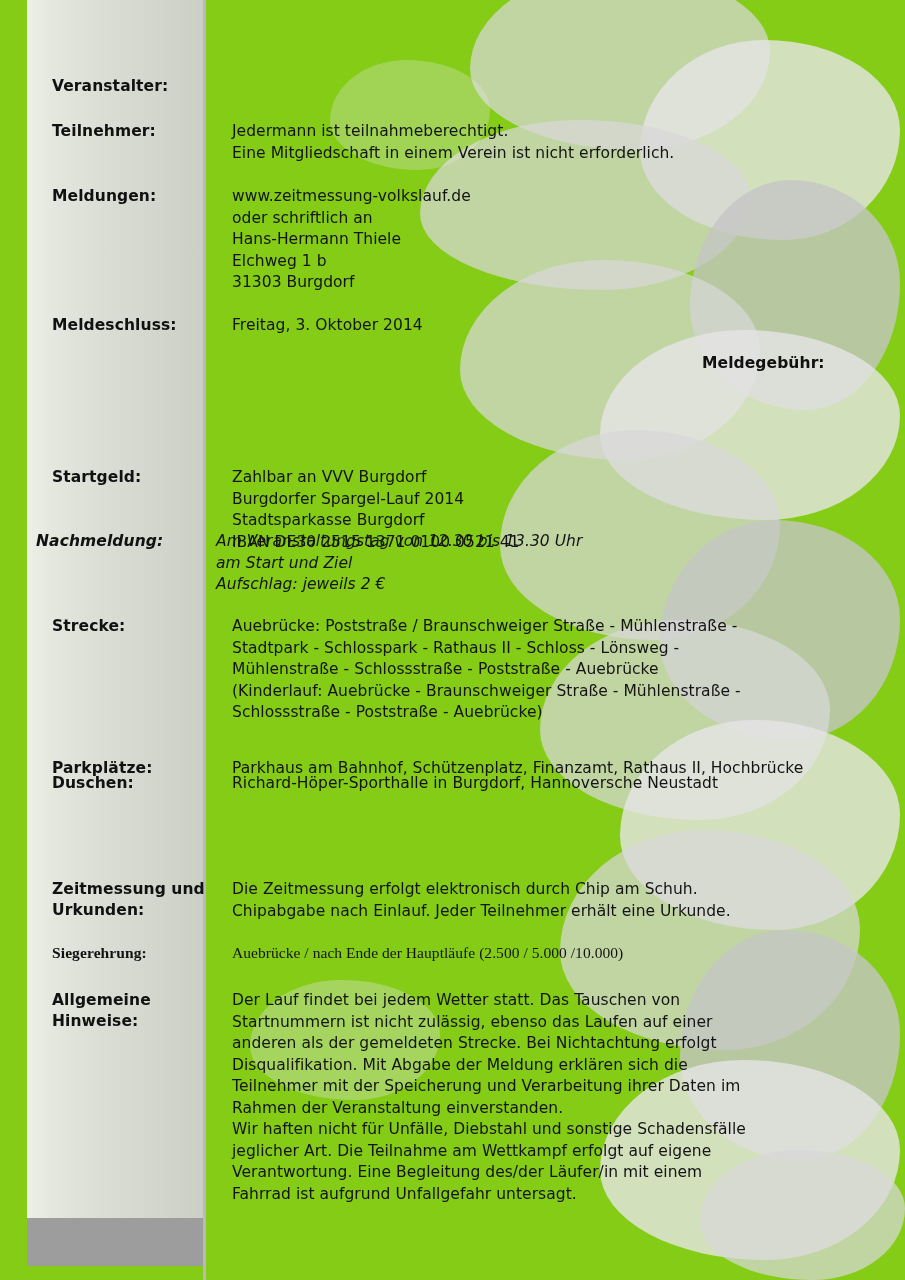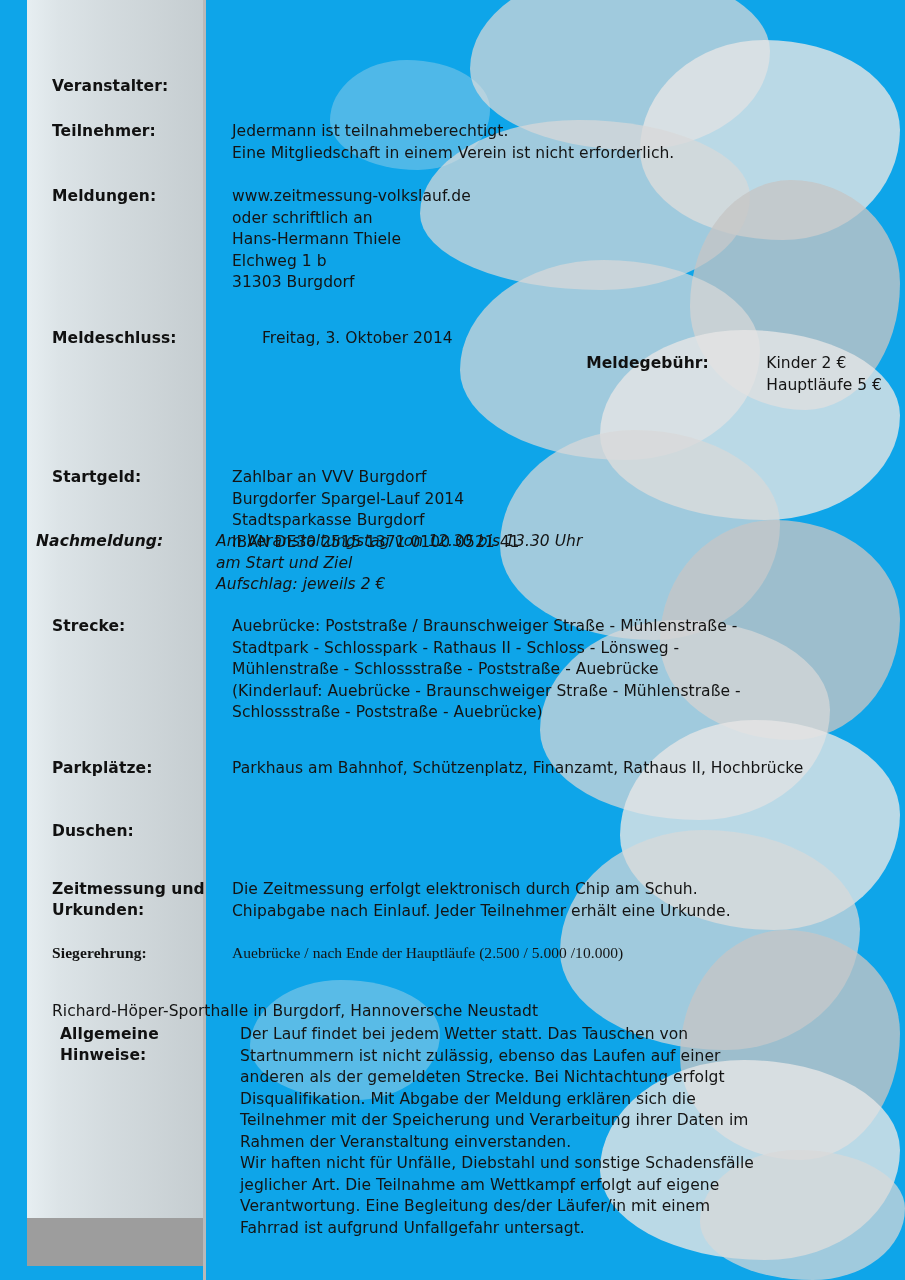--- a/index.html
+++ b/index.html
@@ -7,21 +7,21 @@
     padding: 0;
     background: #ffffff;
   }
   body {
     font-family: "DejaVu Sans", sans-serif;
   }
   #page {
     position: relative;
     width: 905px;
     height: 1280px;
-    background: #0ea5e9;
+    background: #84cc16;
     overflow: hidden;
   }
 
   
   .scan-layer {
     position: absolute;
     inset: 0;
     pointer-events: none;
   }
   .left-bar {
@@ -133,29 +133,27 @@
 
     <div class="row" style="left:52px; top:186px; width:830px;">
       <div class="label">Meldungen:</div>
       <div class="value">www.zeitmessung-volkslauf.de
 oder schriftlich an
 Hans-Hermann Thiele
 Elchweg 1 b
 31303 Burgdorf</div>
     </div>
 
-    <div class="row" style="left:52px; top:328px; width:830px;gap:30px;">
+    <div class="row" style="left:52px; top:315px; width:830px;">
       <div class="label">Meldeschluss:</div>
       <div class="value">Freitag, 3. Oktober 2014</div>
     </div>
 
     <div class="row" style="left:52px; top:353px; width:830px;justify-content:flex-end;">
       <div class="label">Meldegebühr:</div>
-      <div class="value">Kinder 2 €
-Hauptläufe 5 €</div>
     </div>
 
     <div class="row" style="left:52px; top:424px; width:830px;margin-top:43px;">
       <div class="label">Startgeld:</div>
       <div class="value">Zahlbar an VVV Burgdorf
 Burgdorfer Spargel-Lauf 2014
 Stadtsparkasse Burgdorf
 IBAN DE30 2515 1371 0100 0521 41</div>
     </div>
 
@@ -173,41 +171,41 @@
 Mühlenstraße - Schlossstraße - Poststraße - Auebrücke
 (Kinderlauf: Auebrücke - Braunschweiger Straße - Mühlenstraße -
 Schlossstraße - Poststraße - Auebrücke)</div>
     </div>
 
     <div class="row" style="left:52px; top:758px; width:840px;">
       <div class="label">Parkplätze:</div>
       <div class="value">Parkhaus am Bahnhof, Schützenplatz, Finanzamt, Rathaus II, Hochbrücke</div>
     </div>
 
-    <div class="row" style="left:52px; top:821px; width:840px;flex-direction:column;">
+    <div class="row" style="left:52px; top:773px; width:840px;">
       <div class="label">Duschen:</div>
       <div class="value">Richard-Höper-Sporthalle in Burgdorf, Hannoversche Neustadt</div>
     </div>
 
 
     <div class="row" style="left:52px; top:879px; width:840px;">
       <div class="label">
         <span>Zeitmessung und</span>
         <span class="l2">Urkunden:</span>
       </div>
       <div class="value">Die Zeitmessung erfolgt elektronisch durch Chip am Schuh.
 Chipabgabe nach Einlauf. Jeder Teilnehmer erhält eine Urkunde.</div>
     </div>
 
     <div class="row" style="left:52px; top:942px; width:840px;font-family:Liberation Serif, serif;">
       <div class="label">Siegerehrung:</div>
       <div class="value">Auebrücke / nach Ende der Hauptläufe (2.500 / 5.000 /10.000)</div>
     </div>
 
-    <div class="row" style="left:60px; top:990px; width:840px;margin-top:34px;">
+    <div class="row" style="left:52px; top:990px; width:840px;">
       <div class="label">
         <span>Allgemeine</span>
         <span class="l2">Hinweise:</span>
       </div>
       <div class="value">Der Lauf findet bei jedem Wetter statt. Das Tauschen von
 Startnummern ist nicht zulässig, ebenso das Laufen auf einer
 anderen als der gemeldeten Strecke. Bei Nichtachtung erfolgt
 Disqualifikation. Mit Abgabe der Meldung erklären sich die
 Teilnehmer mit der Speicherung und Verarbeitung ihrer Daten im
 Rahmen der Veranstaltung einverstanden.

